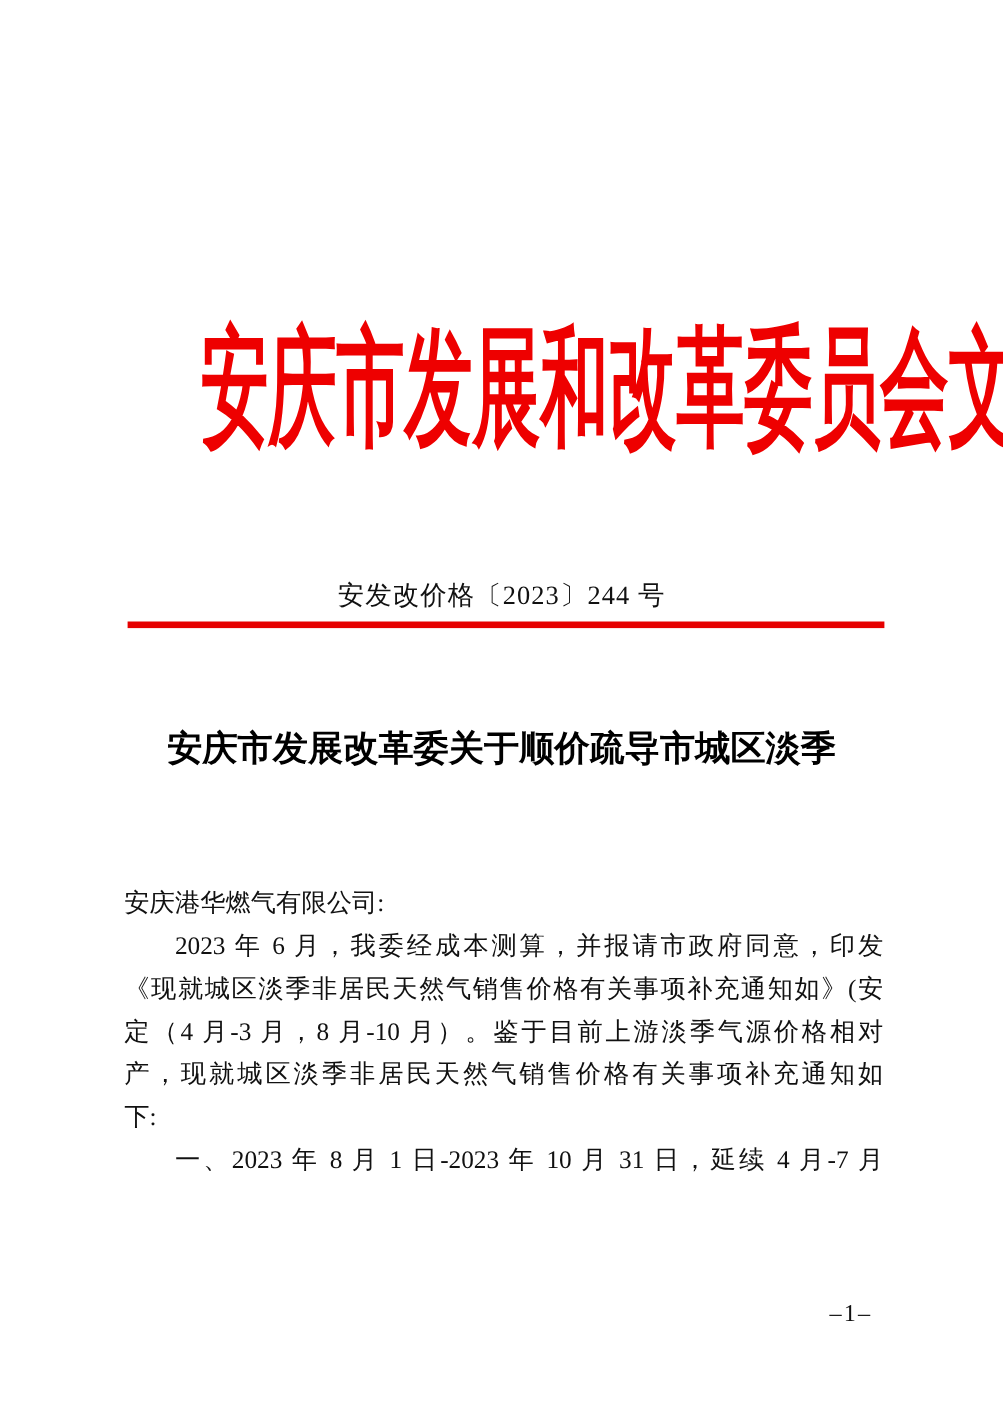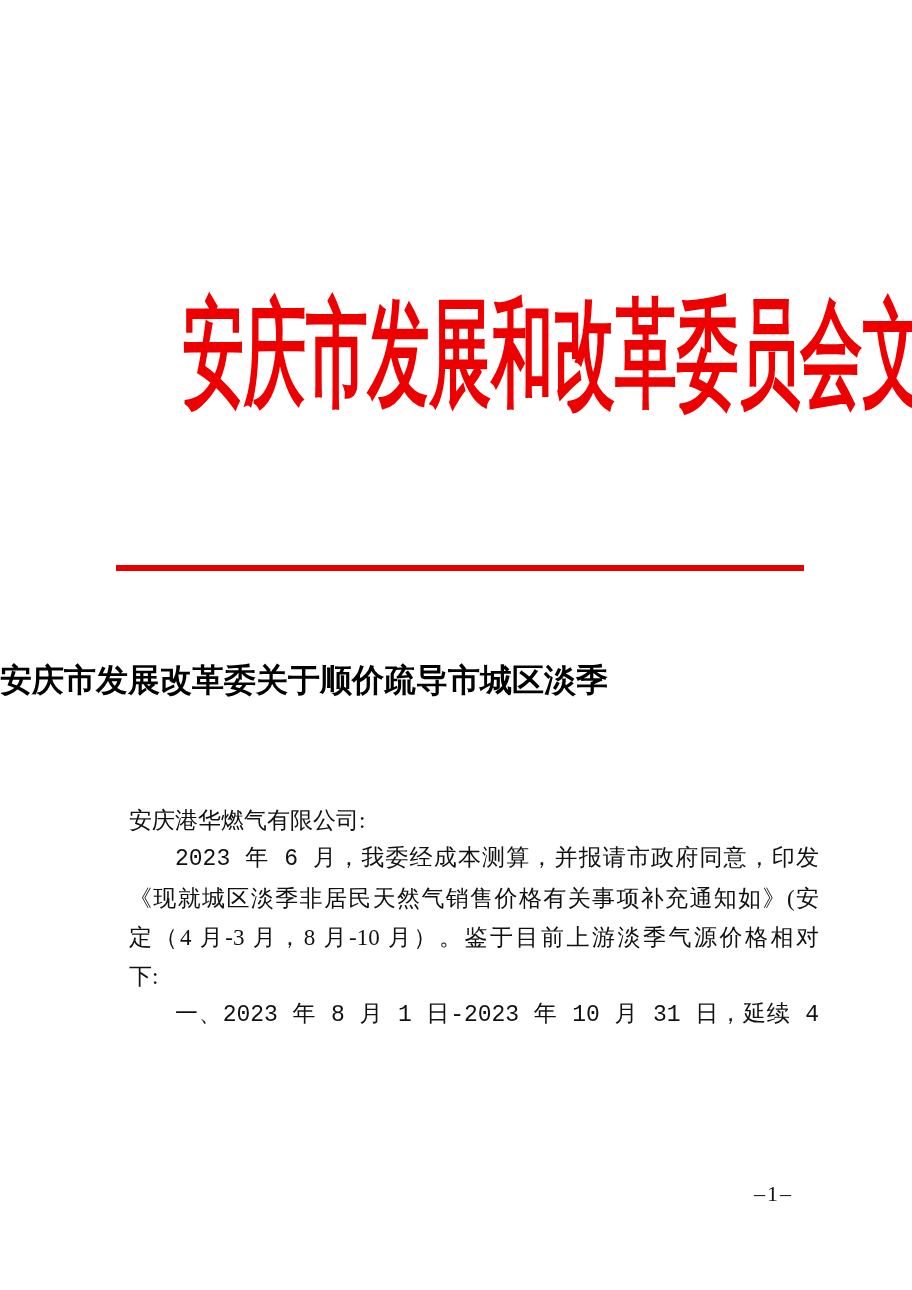--- a/index.html
+++ b/index.html
@@ -48,68 +48,71 @@
     left: 116px;
     width: 688px;
     height: 6px;
     background: #e60000;
   }
   .title {
     position: absolute;
     top: 657px;
     left: 0;
     width: 100%;
+    text-align: center;
     font-size: 32px;
     line-height: 46px;
     font-weight: bold;
     color: #000000;
   }
   .bodyblock {
     position: absolute;
     top: 801px;
-    left: 129px;
+    left: 113px;
     width: 690px;
     font-size: 23px;
     line-height: 39px;
     color: #111111;
   }
   .line { height: 39px; overflow: hidden; }
   .line.just {
     text-align: justify;
     text-align-last: justify;
     text-justify: inter-character;
   }
-  .line.indent { text-indent: 2em; font-family: Liberation Mono, monospace; }
+  .line.indent { text-indent: 2em; }
   .pagenum {
     position: absolute;
     top: 1181px;
     left: 754px;
     font-size: 22px;
     letter-spacing: 2px;
     color: #111111;
   }
 </style>
 </head>
 <body>
 
 <div class="page">
 
   <div class="agency">安庆市发展和改革委员会文件</div>
 
+  <div class="docnum">安发改价格〔2023〕244 号</div>
 
   <div class="redline"></div>
 
   <div class="title">
     <div>安庆市发展改革委关于顺价疏导市城区淡季</div>
   </div>
 
   <div class="bodyblock">
     <div class="line">安庆港华燃气有限公司:</div>
     <div class="line just indent">2023 年 6 月，我委经成本测算，并报请市政府同意，印发</div>
     <div class="line just">《现就城区淡季非居民天然气销售价格有关事项补充通知如》(安</div>
     <div class="line just">定（4 月-3 月，8 月-10 月）。鉴于目前上游淡季气源价格相对</div>
+    <div class="line just">产，现就城区淡季非居民天然气销售价格有关事项补充通知如</div>
     <div class="line">下:</div>
     <div class="line just indent">一、2023 年 8 月 1 日-2023 年 10 月 31 日，延续 4 月-7 月</div>
   </div>
 
   <div class="pagenum">–1–</div>
 
 </div>
 
 </body></html>

